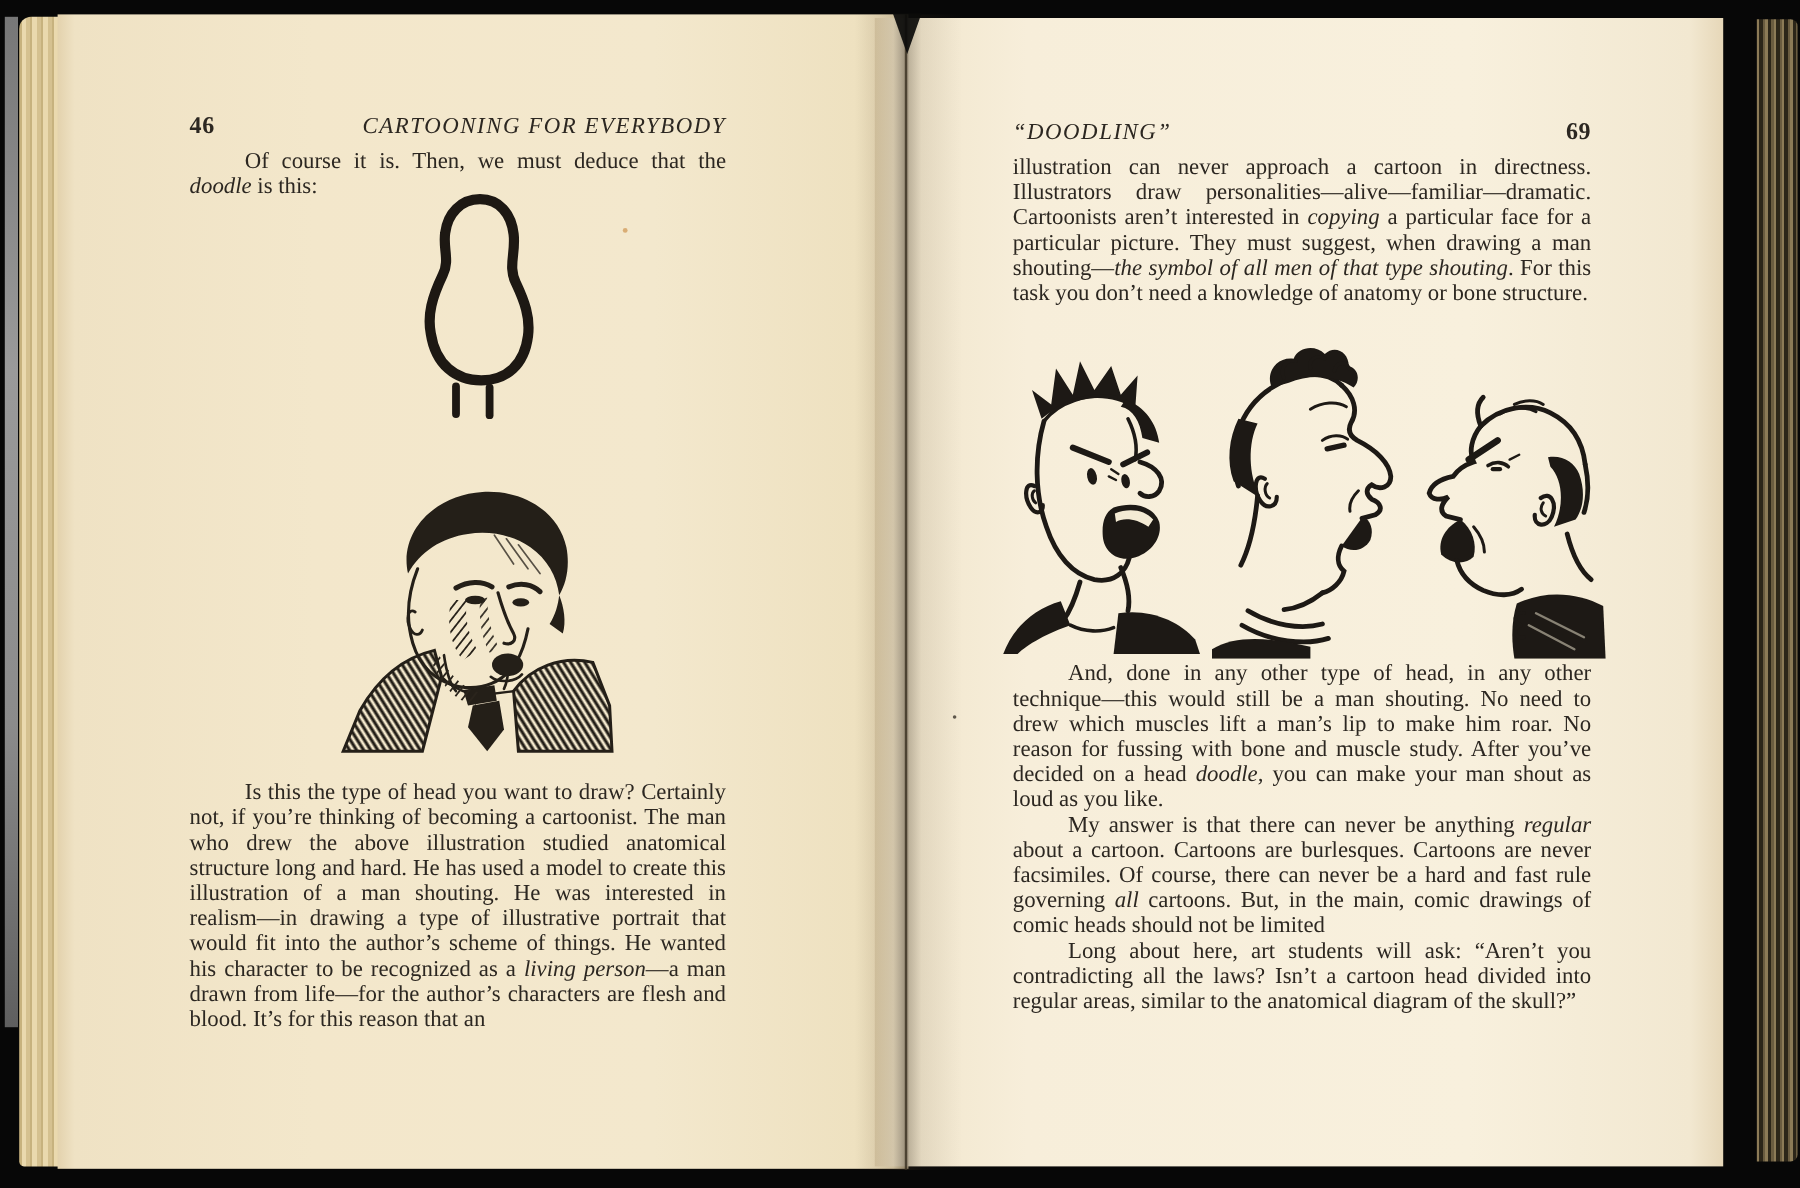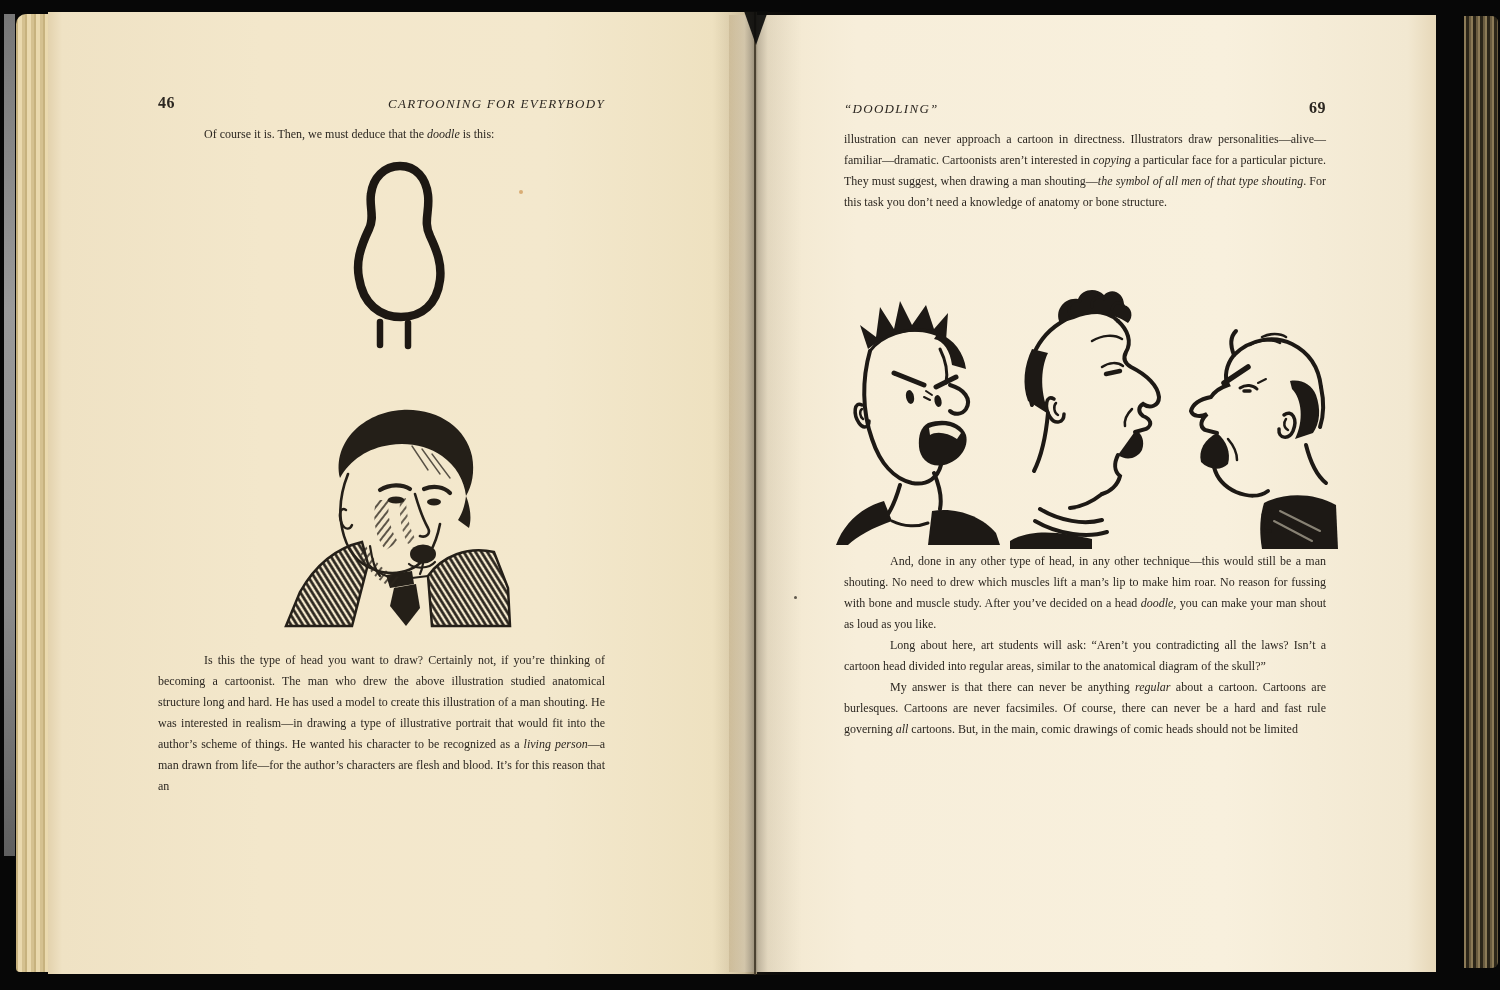--- a/index.html
+++ b/index.html
@@ -20,23 +20,23 @@
       background:linear-gradient(90deg,#d9c8a4 0,#f1e6cd 3%,#f7eeda 18%,#f8f0dd 70%,#f2e8d1 96%,#e6d7b8 100%);}
   .gutter{position:absolute;left:712px;top:12px;width:90px;height:963px;pointer-events:none;
       background:linear-gradient(90deg,rgba(86,70,45,0) 0%,rgba(86,70,45,.16) 36%,rgba(58,47,30,.5) 48.5%,rgba(58,47,30,.28) 51%,rgba(86,70,45,.1) 62%,rgba(86,70,45,0) 100%);}
   .gutter-line{position:absolute;left:754px;top:12px;width:2px;height:963px;background:rgba(56,47,32,.8);}
   .gutter-notch{position:absolute;left:744px;top:11px;width:0;height:0;
       border-left:12px solid transparent;border-right:12px solid transparent;border-top:34px solid #0b0b0a;opacity:.92;}
   .speck{position:absolute;border-radius:50%;}
   
   .col{position:absolute;color:#2c2721;}
   .header{display:flex;justify-content:space-between;align-items:baseline;}
-  .running-head{font-style:italic;font-size:13px;letter-spacing:1.3px;}
-  .pageno{font-weight:bold;font-size:16px;letter-spacing:.5px;text-align:right;}
-  .body-text{font-size:12px;line-height:21px;text-align:justify;hyphens:none;}
+  .running-head{font-style:italic;font-size:19px;letter-spacing:1.3px;}
+  .pageno{font-weight:bold;font-size:20px;letter-spacing:.5px;text-align:right;}
+  .body-text{font-size:19px;line-height:21px;text-align:justify;hyphens:none;}
   .body-text p{margin:0;}
   .indent{text-indent:46px;}
   svg{position:absolute;}
   svg .ink{stroke:#241f18;}
 </style>
 </head>
 <body>
 
 <div id="spread">
 
@@ -173,22 +173,22 @@
         <path d="M394,152 C400,159 403,166 403,173" stroke-width="2.5"></path>
         <path d="M472,158 C476,174 482,188 492,196"></path>
         <path d="M430,216 C452,205 480,206 502,218 L504,262 L428,262 C425,244 426,229 430,216 Z" fill="#1d1915" stroke="none"></path>
         <path d="M446,224 L486,244 M440,234 L478,254" stroke="#f4ebd4" stroke-width="2" opacity="0.5"></path>
         <path d="M436,224 C428,222 426,232 434,234 C426,236 428,246 436,244" stroke-width="3"></path>
       </g>
     </svg>
 
     <div class="col body-text" style="left:115px;top:536px;width:482px;position:absolute;">
       <p class="indent"><span>And, done in any other type of head, in any other technique—this would still be a man shouting. No need to drew which muscles lift a man’s lip to make him roar. No reason for fussing with bone and muscle study. After you’ve decided on a head </span><i>doodle,</i><span> you can make your man shout as loud as you like.</span></p>
+      <p class="indent"><span>My answer is that there can never be anything </span><i>regular</i><span> about a cartoon. Cartoons are burlesques. Cartoons are never facsimiles. Of course, there can never be a hard and fast rule governing </span><i>all</i><span> cartoons. But, in the main, comic drawings of comic heads should not be limited</span></p>
       <p class="indent"><span>Long about here, art students will ask: “Aren’t you contradicting all the laws? Isn’t a cartoon head divided into regular areas, similar to the anatomical diagram of the skull?”</span></p>
-      <p class="indent"><span>My answer is that there can never be anything </span><i>regular</i><span> about a cartoon. Cartoons are burlesques. Cartoons are never facsimiles. Of course, there can never be a hard and fast rule governing </span><i>all</i><span> cartoons. But, in the main, comic drawings of comic heads should not be limited</span></p>
     </div>
   </div>
 
   <div class="gutter"></div>
   <div class="gutter-line"></div>
   <div class="gutter-notch"></div>
 
   <div class="speck" style="left:519px;top:190px;width:4px;height:4px;background:#c8863a;opacity:.6;"></div>
   <div class="speck" style="left:794px;top:596px;width:3px;height:3px;background:#3a332a;opacity:.8;"></div>
 

